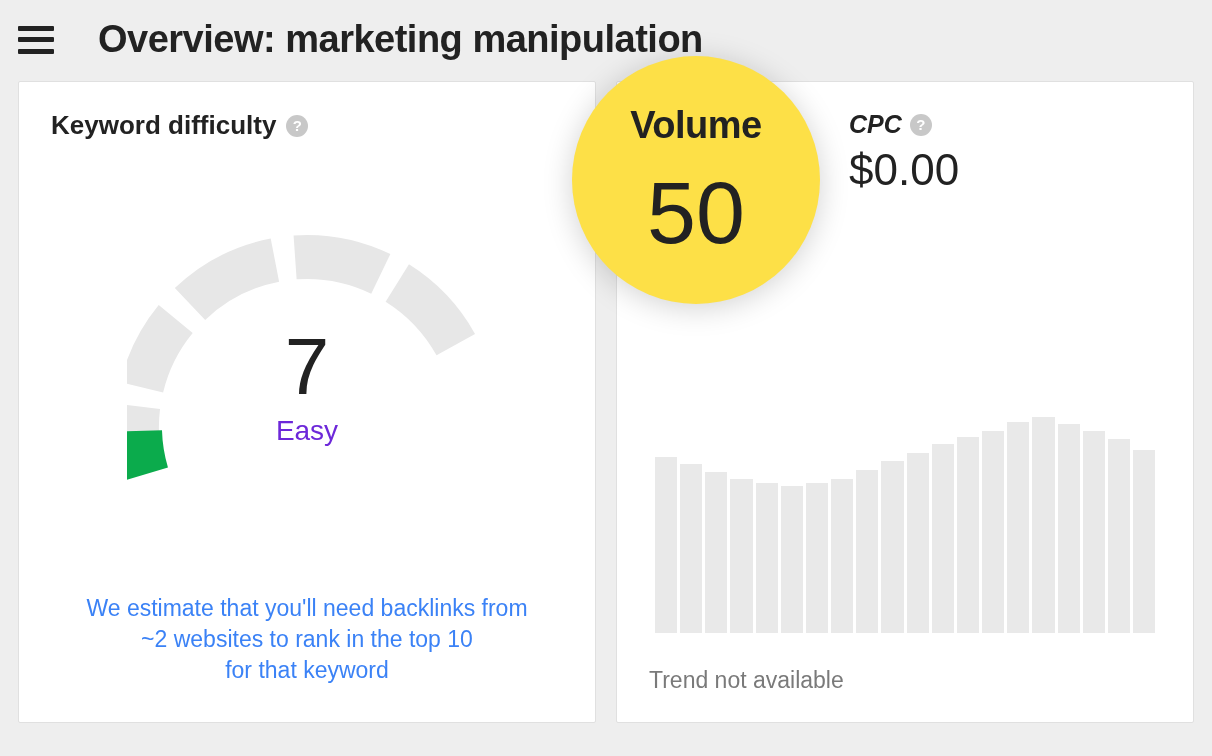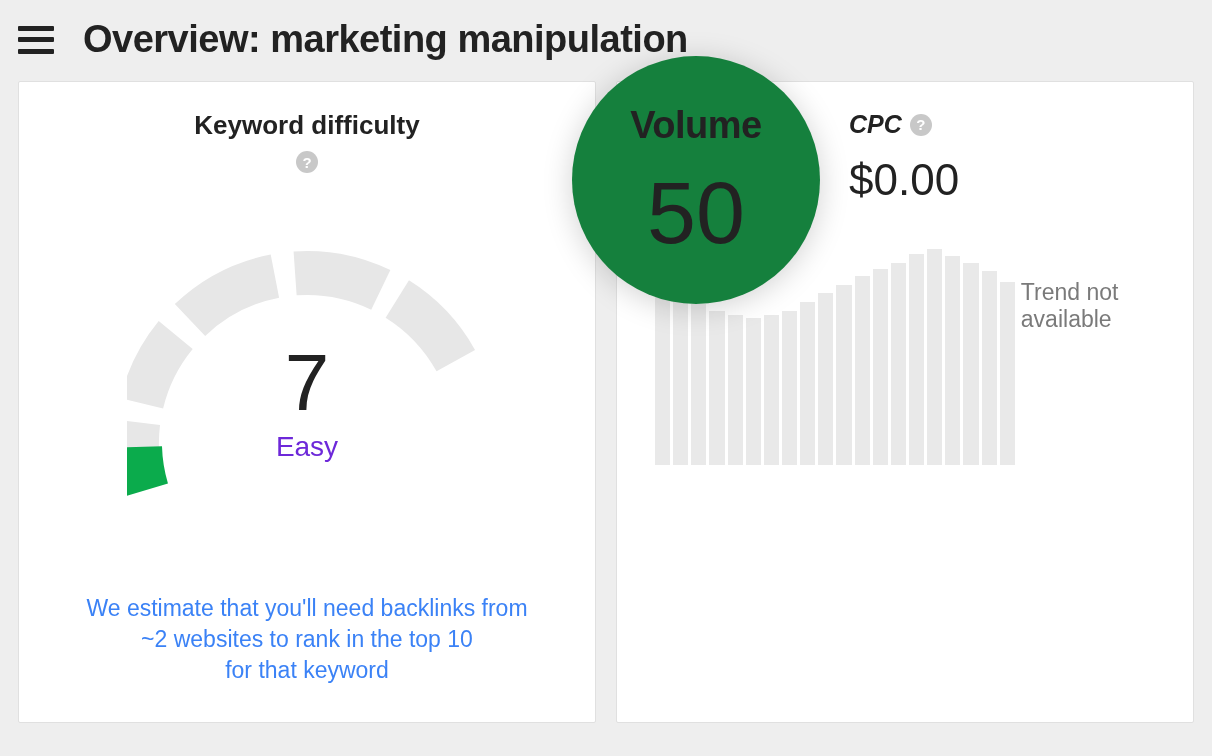--- a/index.html
+++ b/index.html
@@ -7,21 +7,21 @@
   body {
     background: #eeeeee;
     font-family: -apple-system, BlinkMacSystemFont, "Segoe UI", Helvetica, Arial, sans-serif;
     color: #222;
     position: relative;
   }
   .header {
     display: flex;
     align-items: center;
     padding: 18px 18px 10px 18px;
-    gap: 29px;
+    gap: 44px;
   }
   .menu-icon {
     width: 36px; height: 28px;
     display: flex; flex-direction: column; justify-content: space-between;
     cursor: pointer;
   }
   .menu-icon span {
     display: block; height: 5px; background: #222; border-radius: 1px;
   }
   .page-title {
@@ -36,21 +36,21 @@
   .card {
     background: #fff;
     border: 1px solid #e0e0e0;
     border-radius: 2px;
     padding: 28px 32px;
     flex: 1;
     display: flex;
     flex-direction: column;
   }
   .card-title-row {
-    display: flex; align-items: center; gap: 10px; flex-direction: column;
+    display: flex; align-items: center; gap: 10px;
   }
   .card-title {
     font-size: 26px; font-weight: 700;
   }
   .help-icon {
     width: 22px; height: 22px; border-radius: 50%;
     background: #c8c8c8; color: #fff;
     display: inline-flex; align-items: center; justify-content: center;
     font-size: 15px; font-weight: 700;
   }
@@ -74,45 +74,45 @@
   .kd-description {
     font-size: 23px; color: #3b82f6; text-align: center; line-height: 1.35;
     padding: 0 8px 8px 8px;
   }
   
   .metrics-row {
     display: flex; gap: 60px; padding-left: 200px;
   }
   .metric-title-row { display:flex; align-items:center; gap:8px; }
   .metric-title { font-size: 25px; font-weight: 700; font-style: italic; }
-  .metric-value { font-size: 44px; font-weight: 400; margin-top: 16px; }
+  .metric-value { font-size: 44px; font-weight: 400; margin-top: 6px; }
   .trend-area {
     flex: 1;
-    display: flex; flex-direction: row; justify-content: flex-end;
+    display: flex; flex-direction: column; justify-content: flex-end;
     padding-top: 40px;
   }
   .bars {
     display: flex; align-items: flex-end; gap: 3px;
     height: 220px;
     width: 100%;
     padding: 0 6px;
   }
   .bars .bar {
     flex: 1;
     background: #e9e9e9;
   }
   .trend-caption {
     font-size: 23px; color: #7a7a7a; margin-top: 34px;
   }
   
   .volume-callout {
     position: absolute;
     left: 572px; top: 56px;
     width: 248px; height: 248px;
-    background: #15803d;
+    background: #fde047;
     border-radius: 50%;
     box-shadow: 0 4px 30px rgba(0,0,0,0.18);
     display: flex; flex-direction: column; align-items: center; justify-content: center;
     z-index: 10;
   }
   .volume-callout .v-label {
     font-size: 38px; font-weight: 700; letter-spacing: -0.5px;
   }
   .volume-callout .v-value {
     font-size: 88px; font-weight: 400; line-height: 1; margin-top: 22px;

